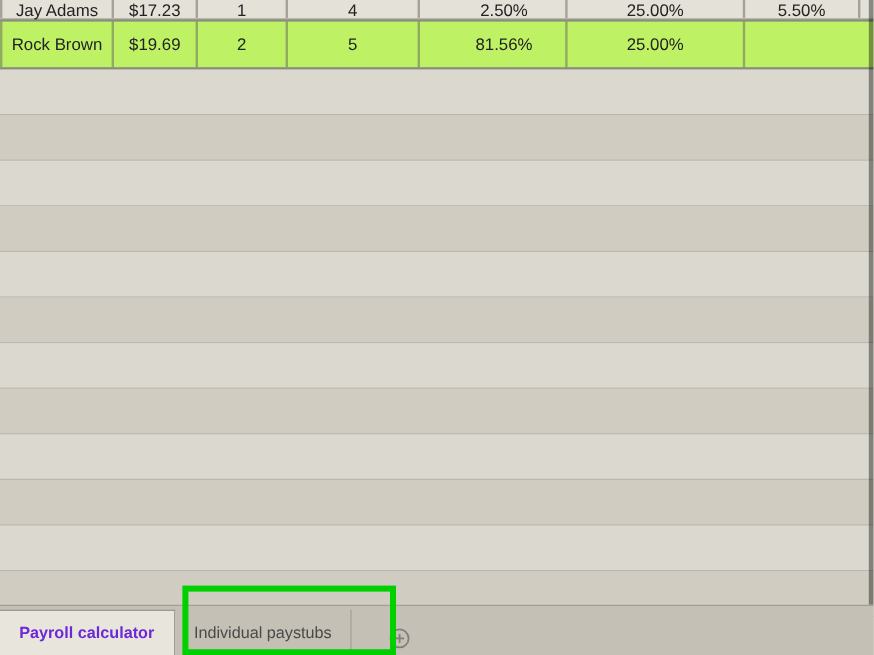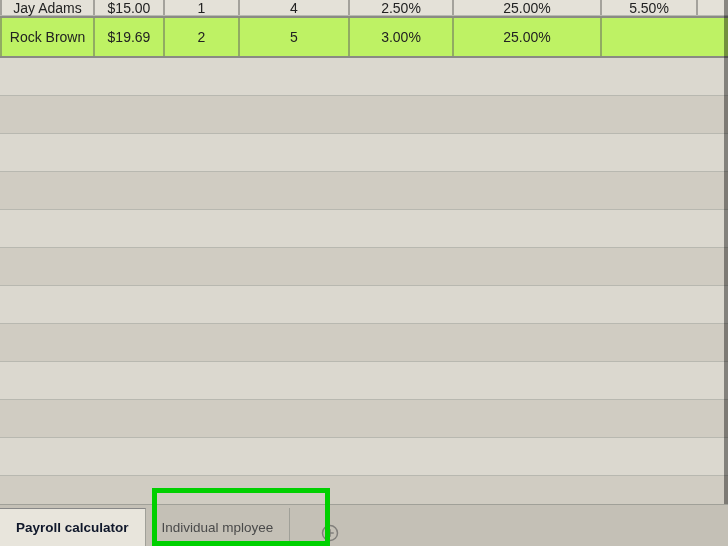--- a/index.html
+++ b/index.html
@@ -61,21 +61,21 @@
       border-right: 2px solid rgba(100,100,95,0.5);
     }
     .cell.name-col {
       width: 95px;
       border-left: 2px solid rgba(100,100,95,0.5);
       border-right: 2px solid rgba(100,100,95,0.5);
     }
     .cell.c1 { width: 70px; }
     .cell.c2 { width: 75px; }
     .cell.c3 { width: 110px; }
-    .cell.c4 { width: 104px; }
+    .cell.c4 { width: 104px; margin-left: 19px; }
     .cell.c5 { width: 148px; }
     .cell.c6 { width: 96px; }
     .sheet-tabs {
       position: absolute;
       bottom: 0;
       left: 0;
       right: 0;
       height: 42px;
       display: flex;
       align-items: flex-end;
@@ -89,21 +89,21 @@
       background: #c4c0b6;
       border-right: 1px solid #a0a098;
       cursor: pointer;
       height: 38px;
       display: flex;
       align-items: center;
       position: relative;
     }
     .tab.active {
       background: #e8e5dc;
-      color: #0f172a;
+      color: #6d28d9;
       font-weight: bold;
       border-top: 1px solid #888;
       z-index: 3;
     }
     .tab-highlight {
       position: absolute;
       border: 5px solid #00d000;
       bottom: 0;
       pointer-events: none;
       z-index: 5;
@@ -130,34 +130,34 @@
     }
   </style>
 </head>
 <body>
 
 <div class="spreadsheet">
   <div class="grid-area">
 
     <div class="row data-row-1">
       <div class="cell name-col">Jay Adams</div>
-      <div class="cell c1">$15.00</div>
+      <div class="cell c1">$17.23</div>
       <div class="cell c2">1</div>
       <div class="cell c3">4</div>
       <div class="cell c4">2.50%</div>
       <div class="cell c5">25.00%</div>
       <div class="cell c6">5.50%</div>
     </div>
 
     <div class="row data-row-2">
       <div class="cell name-col">Rock Brown</div>
       <div class="cell c1">$19.69</div>
       <div class="cell c2">2</div>
       <div class="cell c3">5</div>
-      <div class="cell c4">3.00%</div>
+      <div class="cell c4">81.56%</div>
       <div class="cell c5">25.00%</div>
     </div>
 
     <div class="row empty"></div>
     <div class="row empty-alt"></div>
     <div class="row empty"></div>
     <div class="row empty-alt"></div>
     <div class="row empty"></div>
     <div class="row empty-alt"></div>
     <div class="row empty"></div>
@@ -166,21 +166,21 @@
     <div class="row empty-alt"></div>
     <div class="row empty"></div>
     <div class="row empty-alt"></div>
 
   </div>
 
   <div class="scrollbar-edge"></div>
 
   <div class="sheet-tabs">
     <div class="tab active">Payroll calculator</div>
-    <div class="tab">Individual mployee</div>
+    <div class="tab">Individual paystubs</div>
     <div class="add-tab">
       <span>
         <svg width="18" height="18" viewBox="0 0 24 24" fill="none" stroke="#555" stroke-width="2">
           <circle cx="12" cy="12" r="10"></circle>
           <line x1="12" y1="7" x2="12" y2="17"></line>
           <line x1="7" y1="12" x2="17" y2="12"></line>
         </svg>
       </span>
     </div>
     <div class="tab-highlight" style="left:152px; width:178px; height:58px;"></div>

